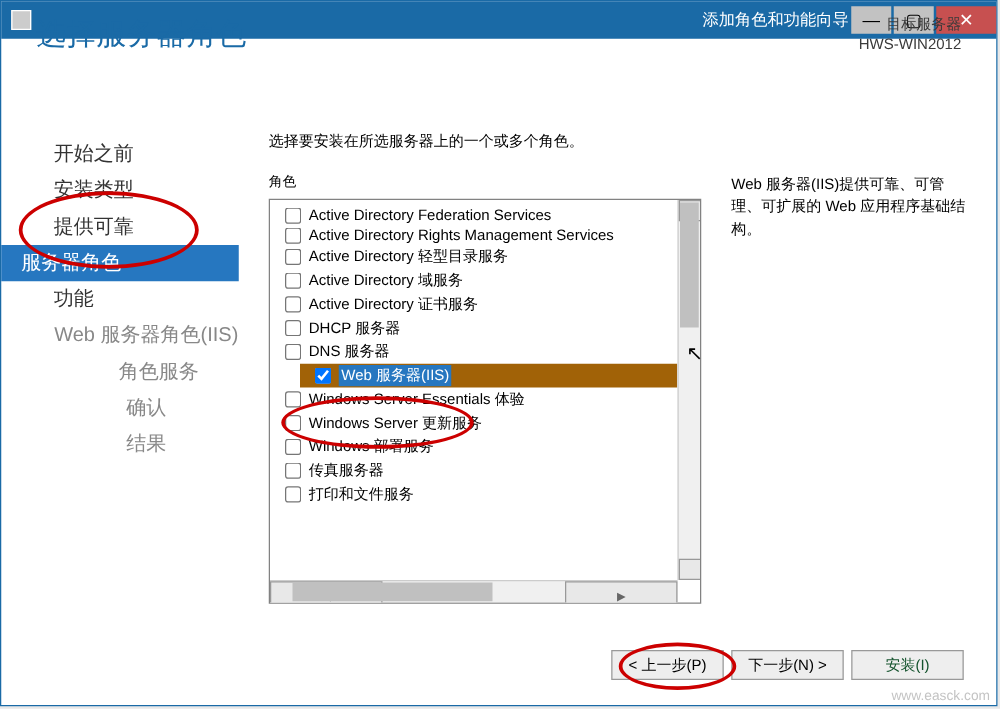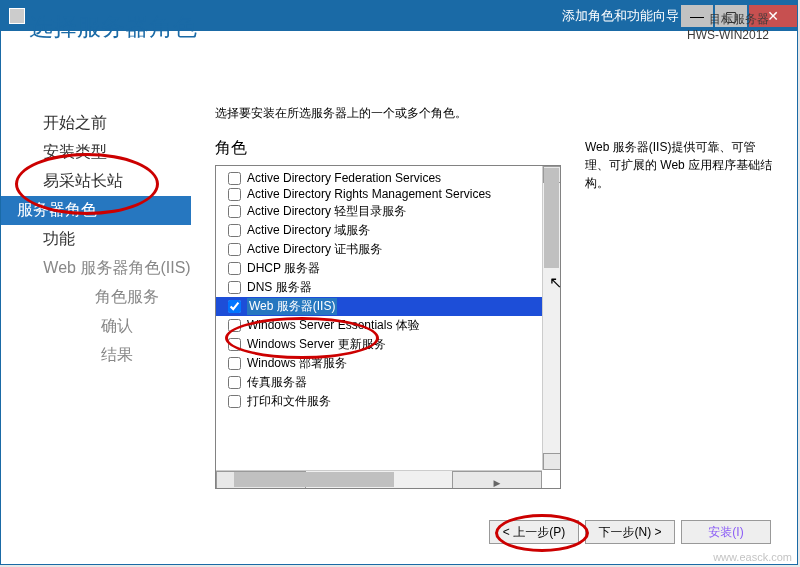--- a/index.html
+++ b/index.html
@@ -18,41 +18,41 @@
   .nav { width: 190px; padding-top: 4px; }
   .nav-item { padding: 4px 0 4px 42px; color: #333; font-size: 16px; cursor: pointer; }
   .nav-item.active { background: #2677c0; color: #fff; padding-left: 16px; }
   .nav-item.indent { padding-left: 62px; }
   .nav-item.dim { color: #888; text-align: center; }
   .main { flex: 1; padding: 0 20px 0 24px; }
   .instruction { font-size: 12px; margin-bottom: 16px; }
   .columns { display: flex; gap: 24px; height: 340px; }
   .left-col { flex: 1; }
   .right-col { width: 192px; }
-  .sec-title { font-size: 16px; margin-bottom: 6px; font-weight: 400; }
+  .sec-title { font-size: 11px; margin-bottom: 6px; font-weight: 400; }
   .listbox { border: 1px solid #828282; height: 324px; position: relative; overflow: hidden; background: #fff; }
   .list-inner { position: absolute; top: 0; left: 0; right: 18px; bottom: 18px; overflow: hidden; padding: 4px 0; }
   .role { display: flex; align-items: center; padding: 1px 6px 1px 12px; font-size: 12px; white-space: nowrap; }
   .role input { margin-right: 6px; }
-  .role.sel { background: #1d4ed8; }
+  .role.sel { background: #a16207; margin-left: 24px; }
   .role.sel .lbl { background: #2677c0; color: #fff; padding: 0 2px; }
   .vscroll { position: absolute; right: 0; top: 0; bottom: 18px; width: 18px; background: #f0f0f0; border-left: 1px solid #ccc; }
   .vscroll .thumb { position: absolute; left: 1px; right: 1px; top: 2px; height: 100px; background: #c0c0c0; }
   .vscroll .btn { position: absolute; left: 0; right: 0; height: 17px; background: #e8e8e8; text-align: center; font-size: 9px; line-height: 17px; color: #666; }
   .vscroll .btn.up { top: 0; }
   .vscroll .btn.dn { bottom: 0; }
   .hscroll { position: absolute; left: 0; right: 18px; bottom: 0; height: 18px; background: #f0f0f0; border-top: 1px solid #ccc; }
   .hscroll .thumb { position: absolute; top: 1px; bottom: 1px; left: 18px; width: 160px; background: #c0c0c0; }
   .hscroll .btn { position: absolute; top: 0; bottom: 0; width: 17px; background: #e8e8e8; text-align: center; font-size: 9px; line-height: 17px; color: #666; }
   .hscroll .btn.l { left: 0; }
   .hscroll .btn.r { right: 0; }
   .desc-text { font-size: 12px; line-height: 1.5; }
   .footer { position: absolute; bottom: 20px; right: 26px; display: flex; gap: 6px; }
   .btn { min-width: 90px; height: 24px; border: 1px solid #999; background: #eee; font-size: 12px; cursor: pointer; display: inline-flex; align-items: center; justify-content: center; padding: 0 8px; }
-  .btn.disabled { color: #8b5cf6; }
+  .btn.disabled { color: #14532d; }
   .circle { position: absolute; border: 3px solid #cc0000; border-radius: 50%; pointer-events: none; }
   .c1 { left: 14px; top: 152px; width: 144px; height: 62px; }
   .c2 { left: 224px; top: 316px; width: 154px; height: 42px; }
   .c3 { left: 494px; top: 513px; width: 94px; height: 38px; }
   .cursor { position: absolute; left: 548px; top: 272px; font-size: 16px; pointer-events: none; }
   .watermark { position: absolute; right: 8px; bottom: 4px; text-align: right; font-family: serif; color: #bb6666; opacity: .7; }
   .watermark .wm1 { font-size: 18px; }
   .watermark .wm2 { font-size: 11px; color: #aaa; }
 </style>
 </head>
@@ -74,21 +74,21 @@
     <div class="h-right">
       <div>目标服务器</div>
       <div>HWS-WIN2012</div>
     </div>
   </div>
 
   <div class="content">
     <div class="nav">
       <div class="nav-item">开始之前</div>
       <div class="nav-item">安装类型</div>
-      <div class="nav-item">易采站长站</div>
+      <div class="nav-item">提供可靠</div>
       <div class="nav-item active">服务器角色</div>
       <div class="nav-item">功能</div>
       <div class="nav-item dim">Web 服务器角色(IIS)</div>
       <div class="nav-item indent dim">角色服务</div>
       <div class="nav-item dim">确认</div>
       <div class="nav-item dim">结果</div>
     </div>
 
     <div class="main">
       <div class="instruction">选择要安装在所选服务器上的一个或多个角色。</div>

